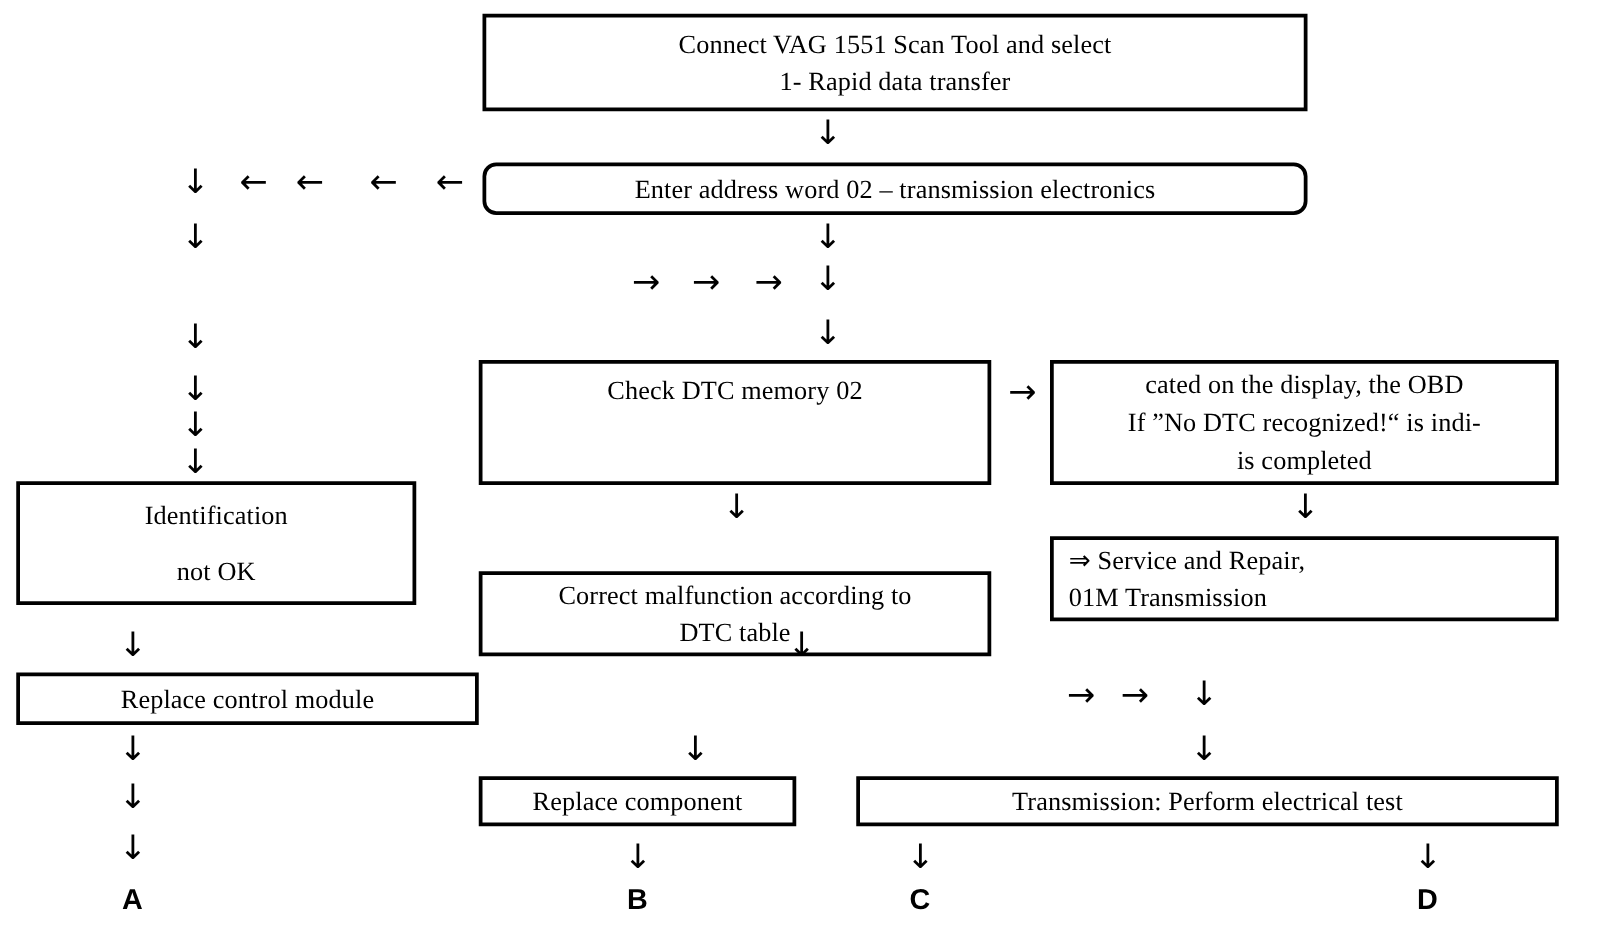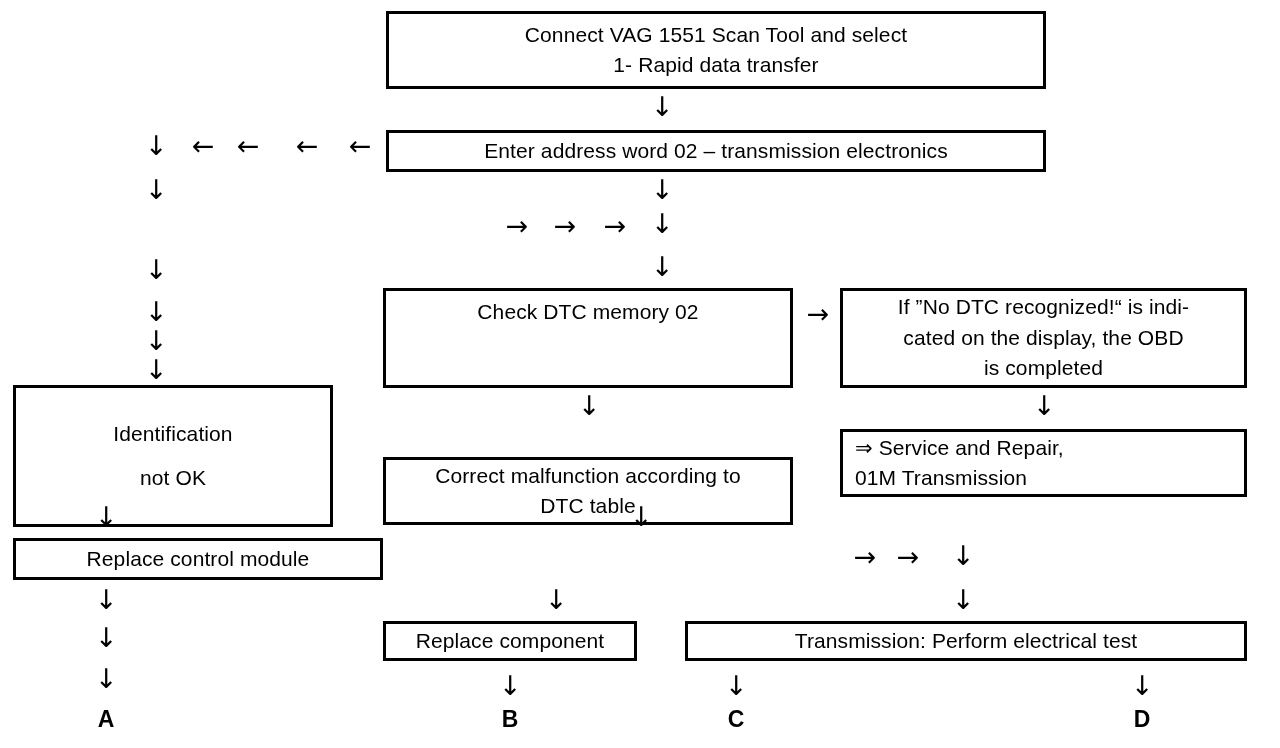--- a/index.html
+++ b/index.html
@@ -30,21 +30,21 @@
     font-size: 21px;
     line-height: 1.45;
     letter-spacing: 0.1px;
     padding: 2px 6px;
   }
   .box.left-align {
     align-items: flex-start;
     text-align: left;
     padding-left: 12px;
   }
-  .box .ln { display: block; white-space: nowrap; }
+  .box .ln { display: block; white-space: nowrap; font-family: Liberation Serif, serif; }
 
   .arrow {
     position: absolute;
     font-size: 27px;
     line-height: 1;
     font-family: "DejaVu Sans", sans-serif;
     color: #000;
     user-select: none;
     text-align: center;
   }
@@ -73,21 +73,21 @@
   </div>
 
   <div class="arrow dn" style="left:651px; top:93px;">↓</div>
 
   <div class="arrow dn" style="left:145px; top:132px;">↓</div>
   <div class="arrow lf" style="left:188px; top:132px;">←</div>
   <div class="arrow lf" style="left:233px; top:132px;">←</div>
   <div class="arrow lf" style="left:292px; top:132px;">←</div>
   <div class="arrow lf" style="left:345px; top:132px;">←</div>
 
-  <div class="box" style="left:386px; top:130px; width:660px; height:42px;">
+  <div class="box" style="left:386px; top:130px; width:660px; height:42px;border-radius:11px;">
     <span class="ln">Enter address word 02 – transmission electronics</span>
   </div>
 
   <div class="arrow dn" style="left:145px; top:176px;">↓</div>
   <div class="arrow dn" style="left:651px; top:176px;">↓</div>
 
 
   <div class="arrow rt" style="left:502px; top:212px;">→</div>
   <div class="arrow rt" style="left:550px; top:212px;">→</div>
   <div class="arrow rt" style="left:600px; top:212px;">→</div>
@@ -96,30 +96,30 @@
   <div class="arrow dn" style="left:145px; top:256px;">↓</div>
   <div class="arrow dn" style="left:651px; top:253px;">↓</div>
 
   <div class="box" style="left:383px; top:288px; width:410px; height:100px;justify-content:center;">
     <span class="ln" style="position:relative; top:-26px;">Check DTC memory 02</span>
   </div>
 
   <div class="arrow rt" style="left:803px; top:300px;">→</div>
 
   <div class="box" style="left:840px; top:288px; width:407px; height:100px;">
+    <span class="ln">cated on the display, the OBD</span>
     <span class="ln">If ”No DTC recognized!“ is indi-</span>
-    <span class="ln">cated on the display, the OBD</span>
     <span class="ln">is completed</span>
   </div>
 
   <div class="arrow dn" style="left:145px; top:298px;">↓</div>
   <div class="arrow dn" style="left:145px; top:327px;">↓</div>
   <div class="arrow dn" style="left:145px; top:356px;">↓</div>
 
-  <div class="box" style="left:13px; top:385px; width:320px; height:142px;">
+  <div class="box" style="left:13px; top:385px; width:320px; height:99px;">
     <span class="ln" style="margin-bottom:14px;">Identification</span>
     <span class="ln">not OK</span>
   </div>
 
   <div class="arrow dn" style="left:578px; top:392px;">↓</div>
   <div class="arrow dn" style="left:1033px; top:392px;">↓</div>
 
   <div class="box" style="left:383px; top:429px; width:410px; height:68px;margin-top:28px;">
     <span class="ln">Correct malfunction according to</span>
     <span class="ln">DTC table</span>

